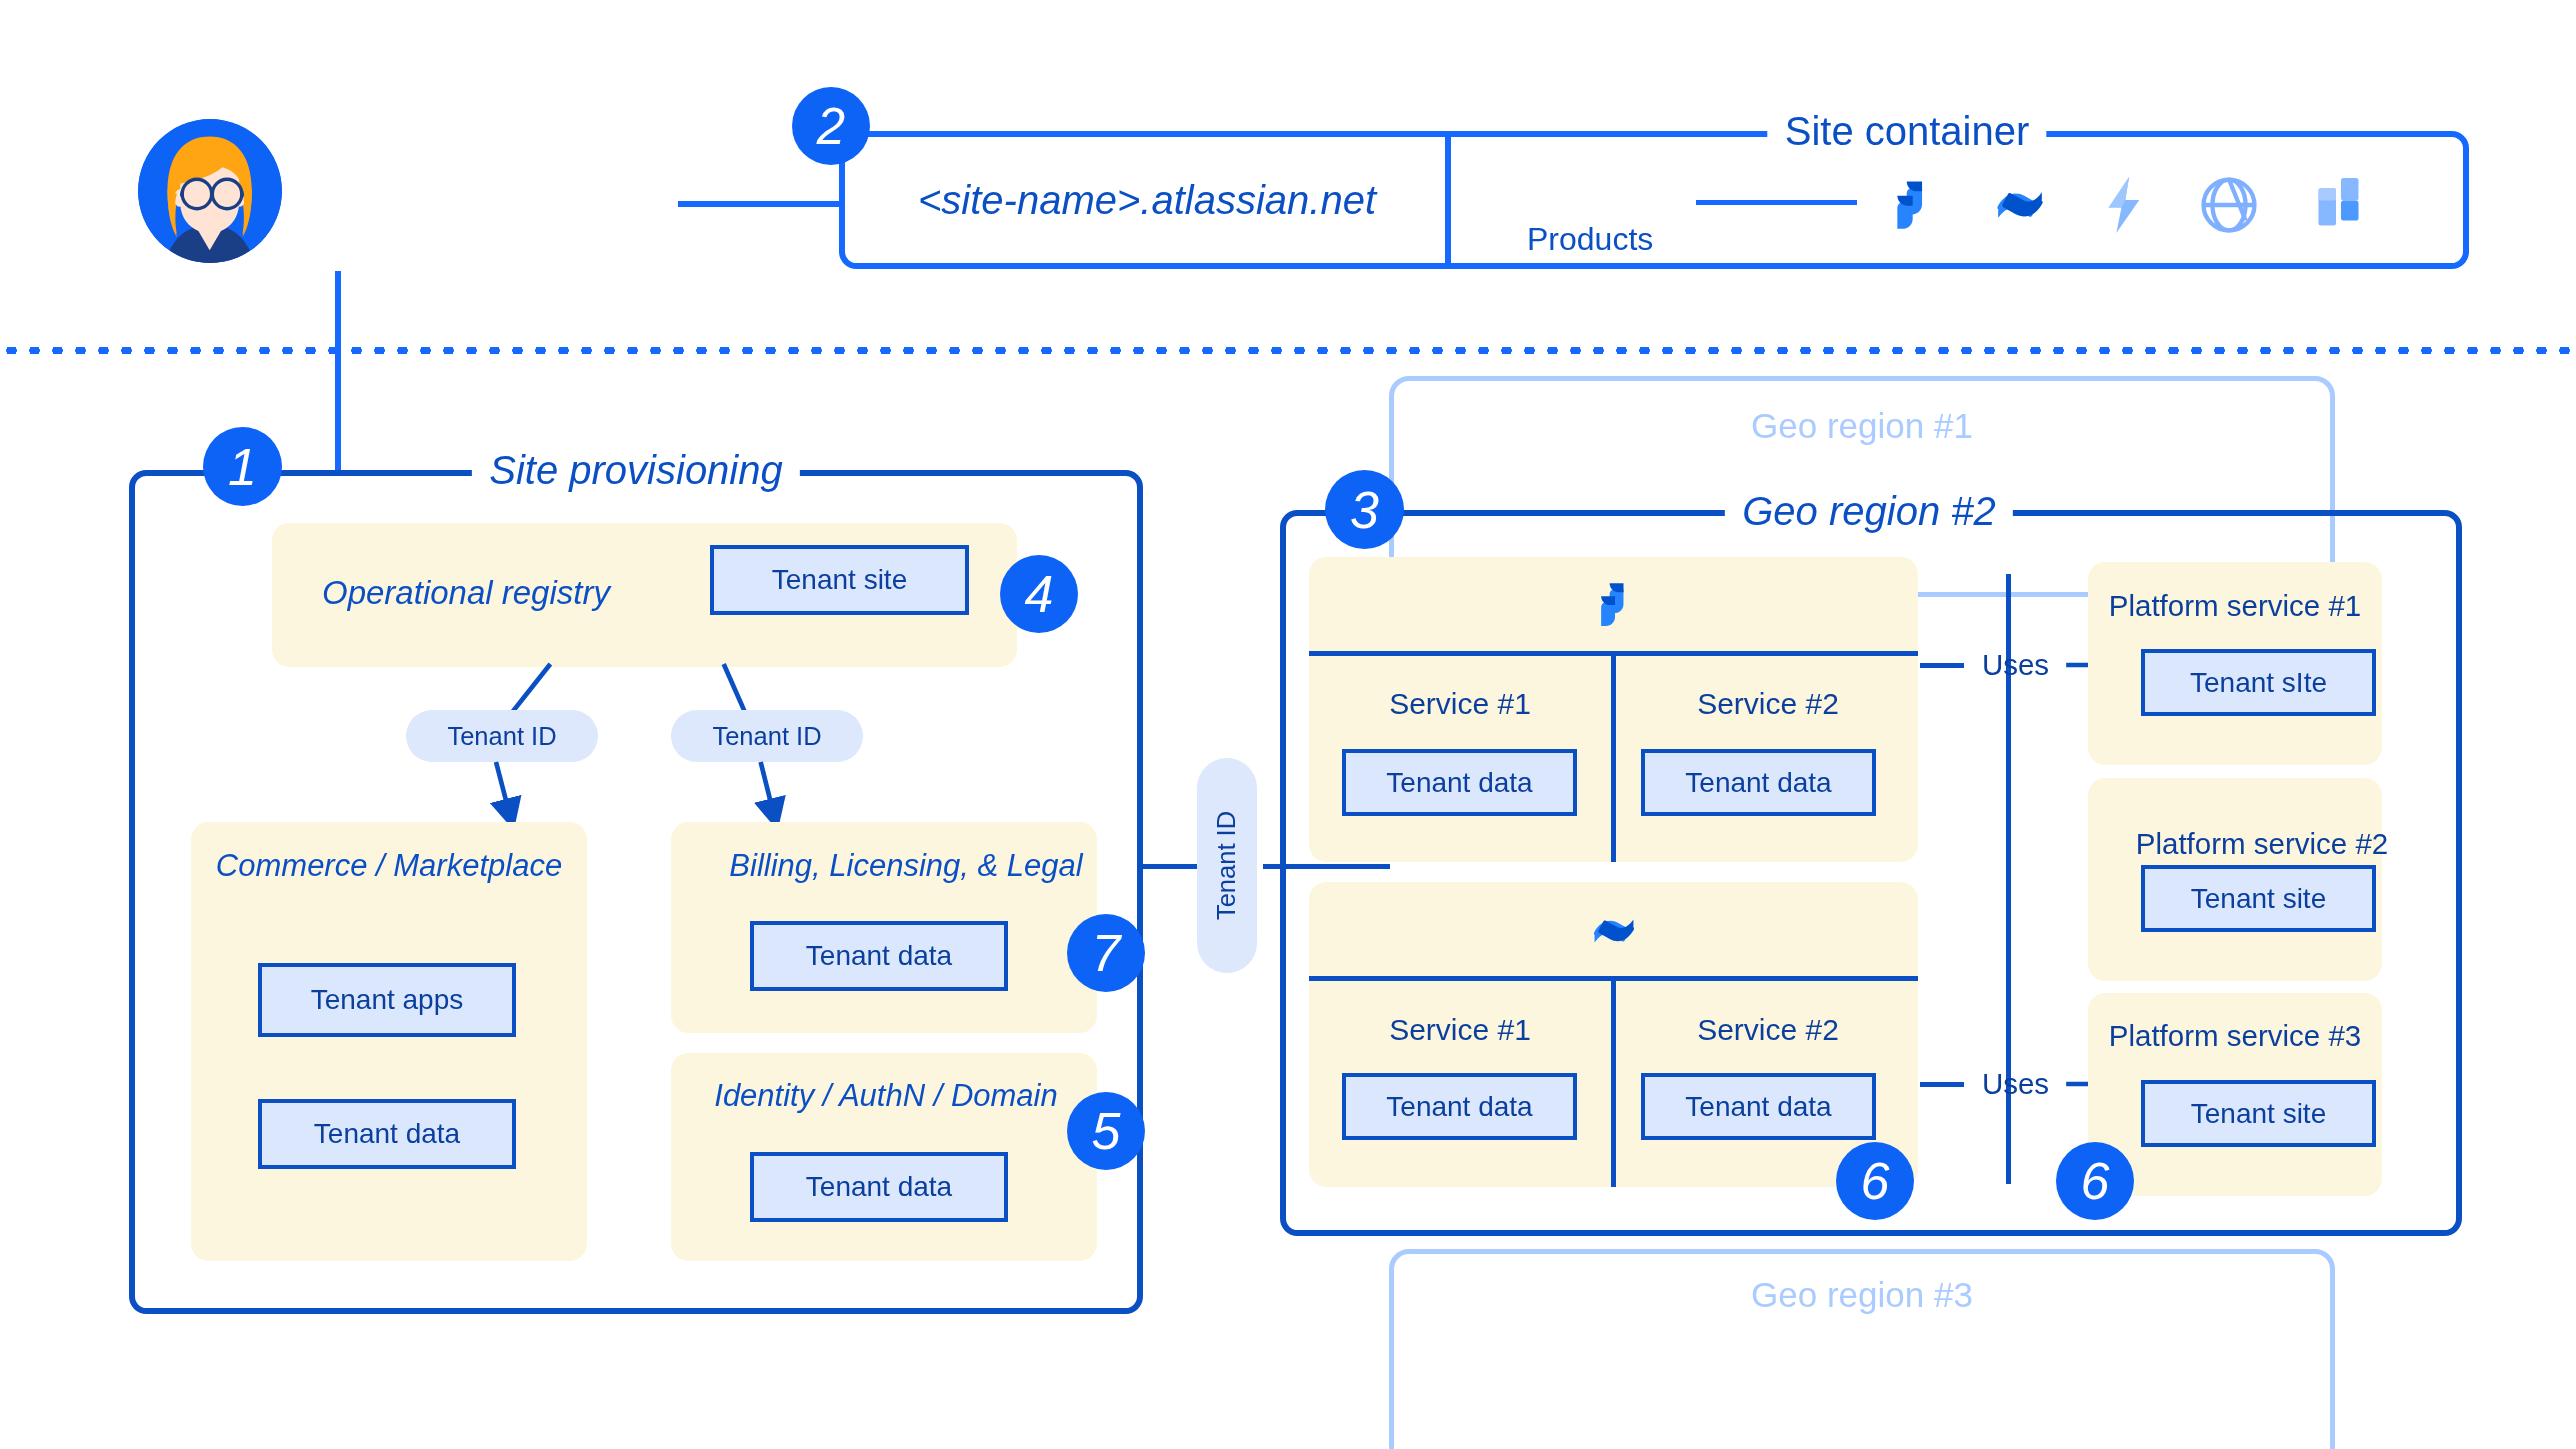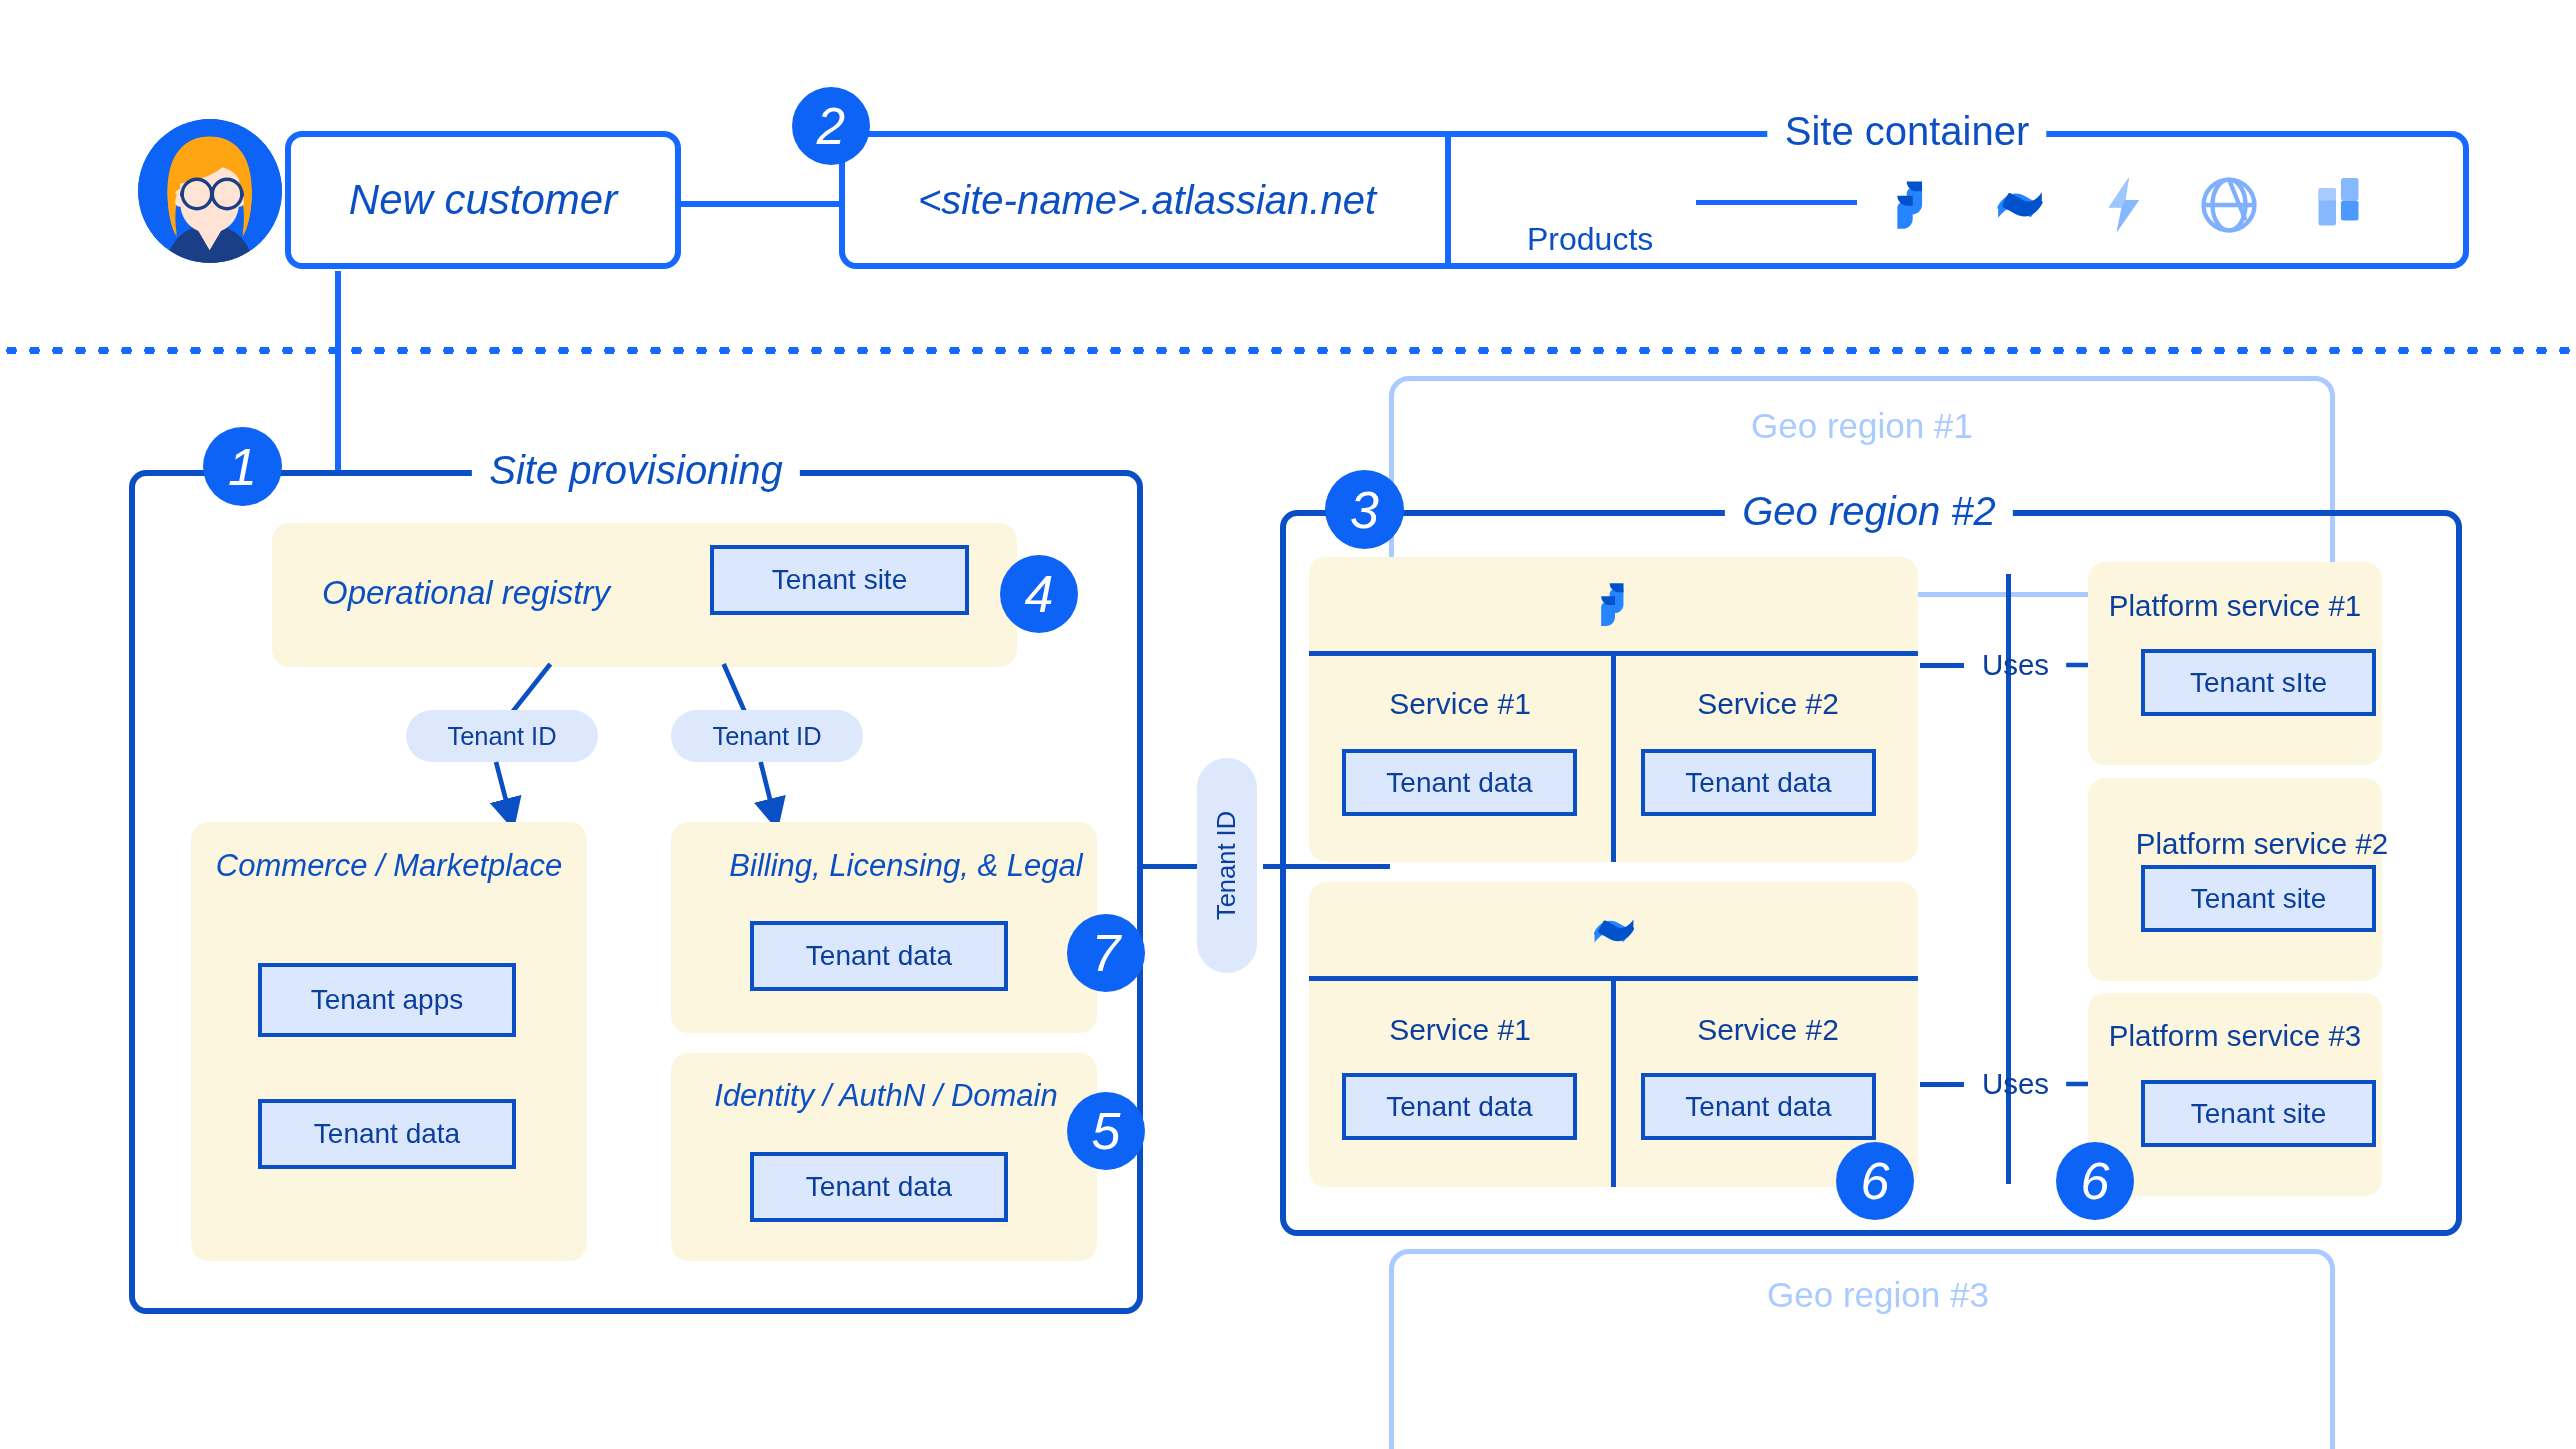--- a/index.html
+++ b/index.html
@@ -101,23 +101,20 @@
         <path d="M110 111 L111 111"></path>
         <path d="M66 108 L66 116"></path>
         <path d="M155 108 L155 116"></path>
         <path d="M66 112 L66 112"></path>
       </g>
       <path d="M63 110 L66 110 L66 115 L63 115 Z" fill="#1b3f86"></path>
       <path d="M155 110 L158 110 L158 115 L155 115 Z" fill="#1b3f86"></path>
     </svg>
   </div>
 
-  <div class="abs frame-bright ctr" style="left:285px;top:131px;width:396px;height:138px;">
-    <span class="lbl italic" style="font-size:42px;">New customer</span>
-  </div>
 
   <div class="abs frame-bright" style="left:839px;top:131px;width:1630px;height:138px;">
 
     <div class="abs lineV-bright" style="left:600px;top:-6px;width:6px;height:138px;"></div>
   </div>
 
   <div class="abs ctr" style="left:852px;top:131px;width:590px;height:138px;">
     <span class="lbl italic" style="font-size:40px;">&lt;site-name&gt;.atlassian.net</span>
   </div>
 
@@ -173,21 +170,21 @@
   </div>
 
   <div class="abs badge" style="left:792px;top:87px;width:78px;height:78px;font-size:51px;">2</div>
 
   <div class="abs ghost" style="left:1389px;top:376px;width:946px;height:221px;"></div>
   <div class="abs ctr" style="left:1389px;top:402px;width:946px;height:40px;">
     <span style="color:#a9cbff;font-size:35px;margin-top:7px;">Geo region #1</span>
   </div>
 
   <div class="abs ghost" style="left:1389px;top:1249px;width:946px;height:221px;"></div>
-  <div class="abs ctr" style="left:1389px;top:1275px;width:946px;height:40px;margin-left:16px;">
+  <div class="abs ctr" style="left:1389px;top:1275px;width:946px;height:40px;">
     <span style="color:#a9cbff;font-size:35px;">Geo region #3</span>
   </div>
 
   <div class="abs frame" style="left:129px;top:470px;width:1014px;height:844px;"></div>
 
   <div class="frameTitle lbl italic" style="left:636px;top:470px;font-size:40px;">Site provisioning</div>
 
   <div class="abs badge" style="left:203px;top:427px;width:79px;height:79px;font-size:52px;">1</div>
 
   <div class="abs cream" style="left:272px;top:523px;width:745px;height:144px;"></div>

